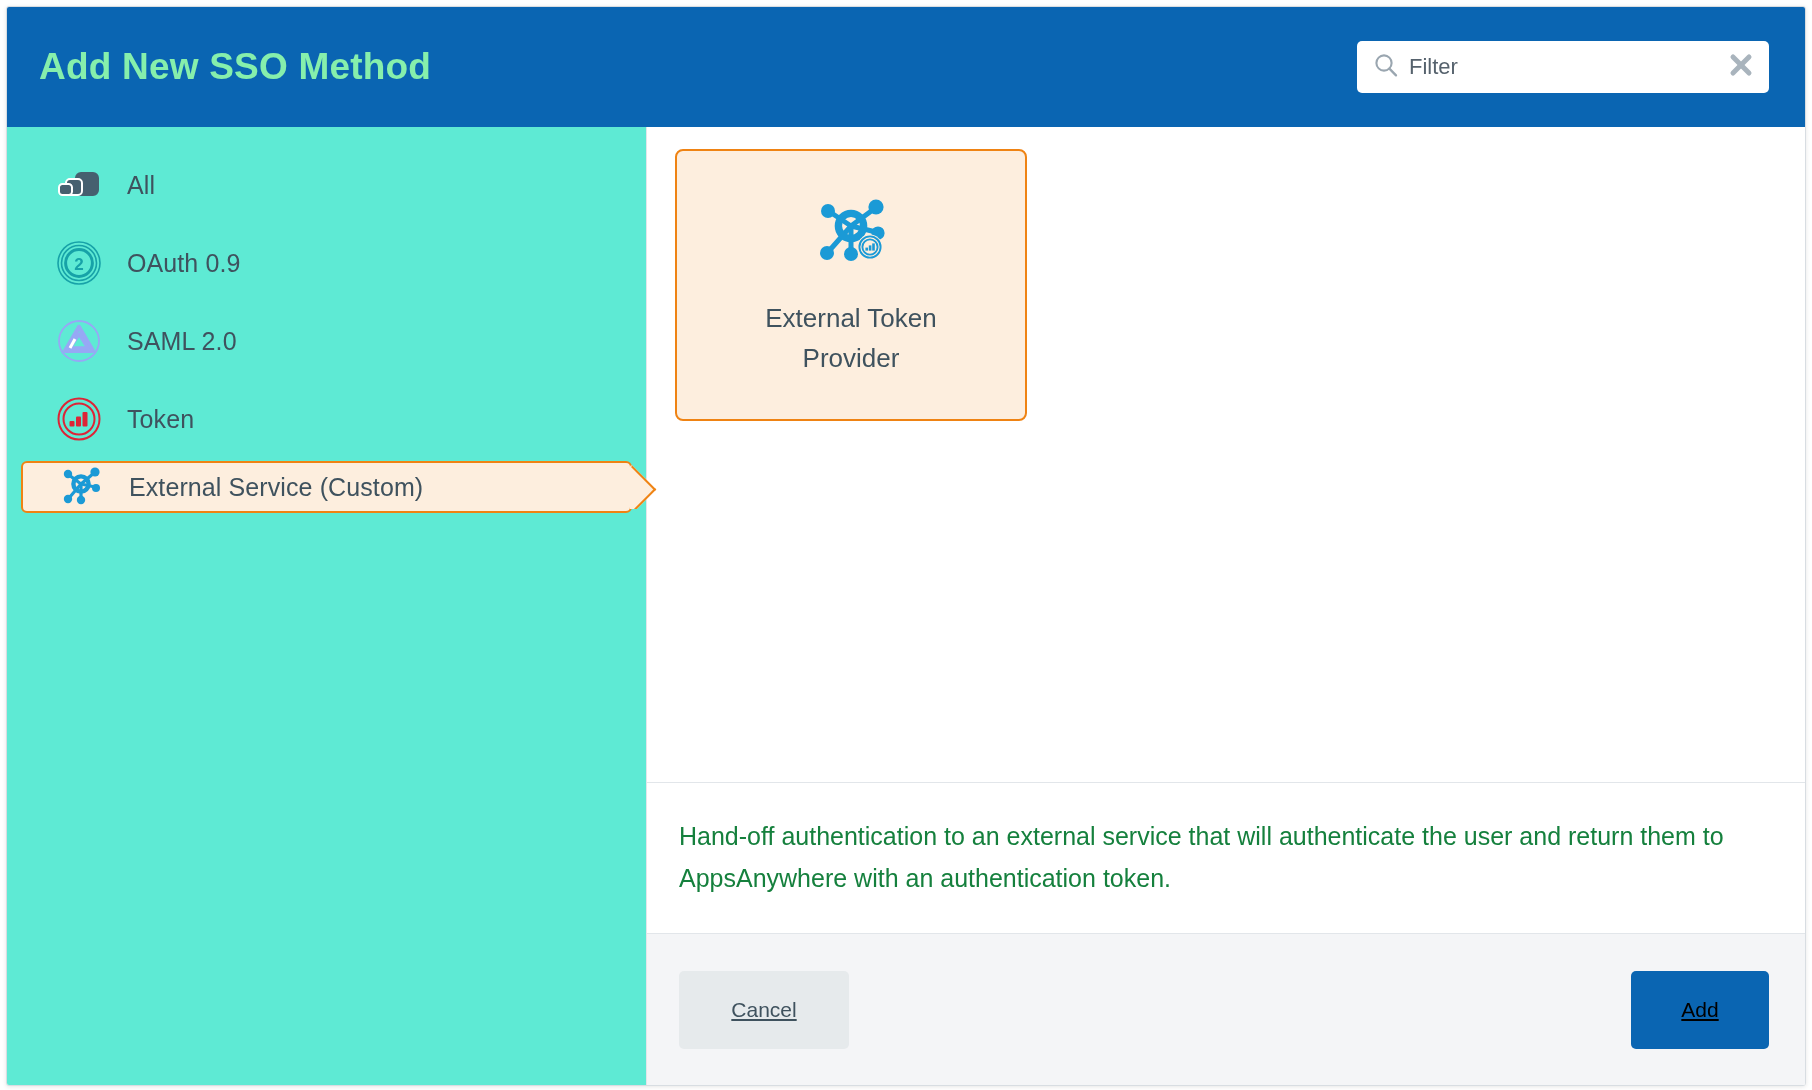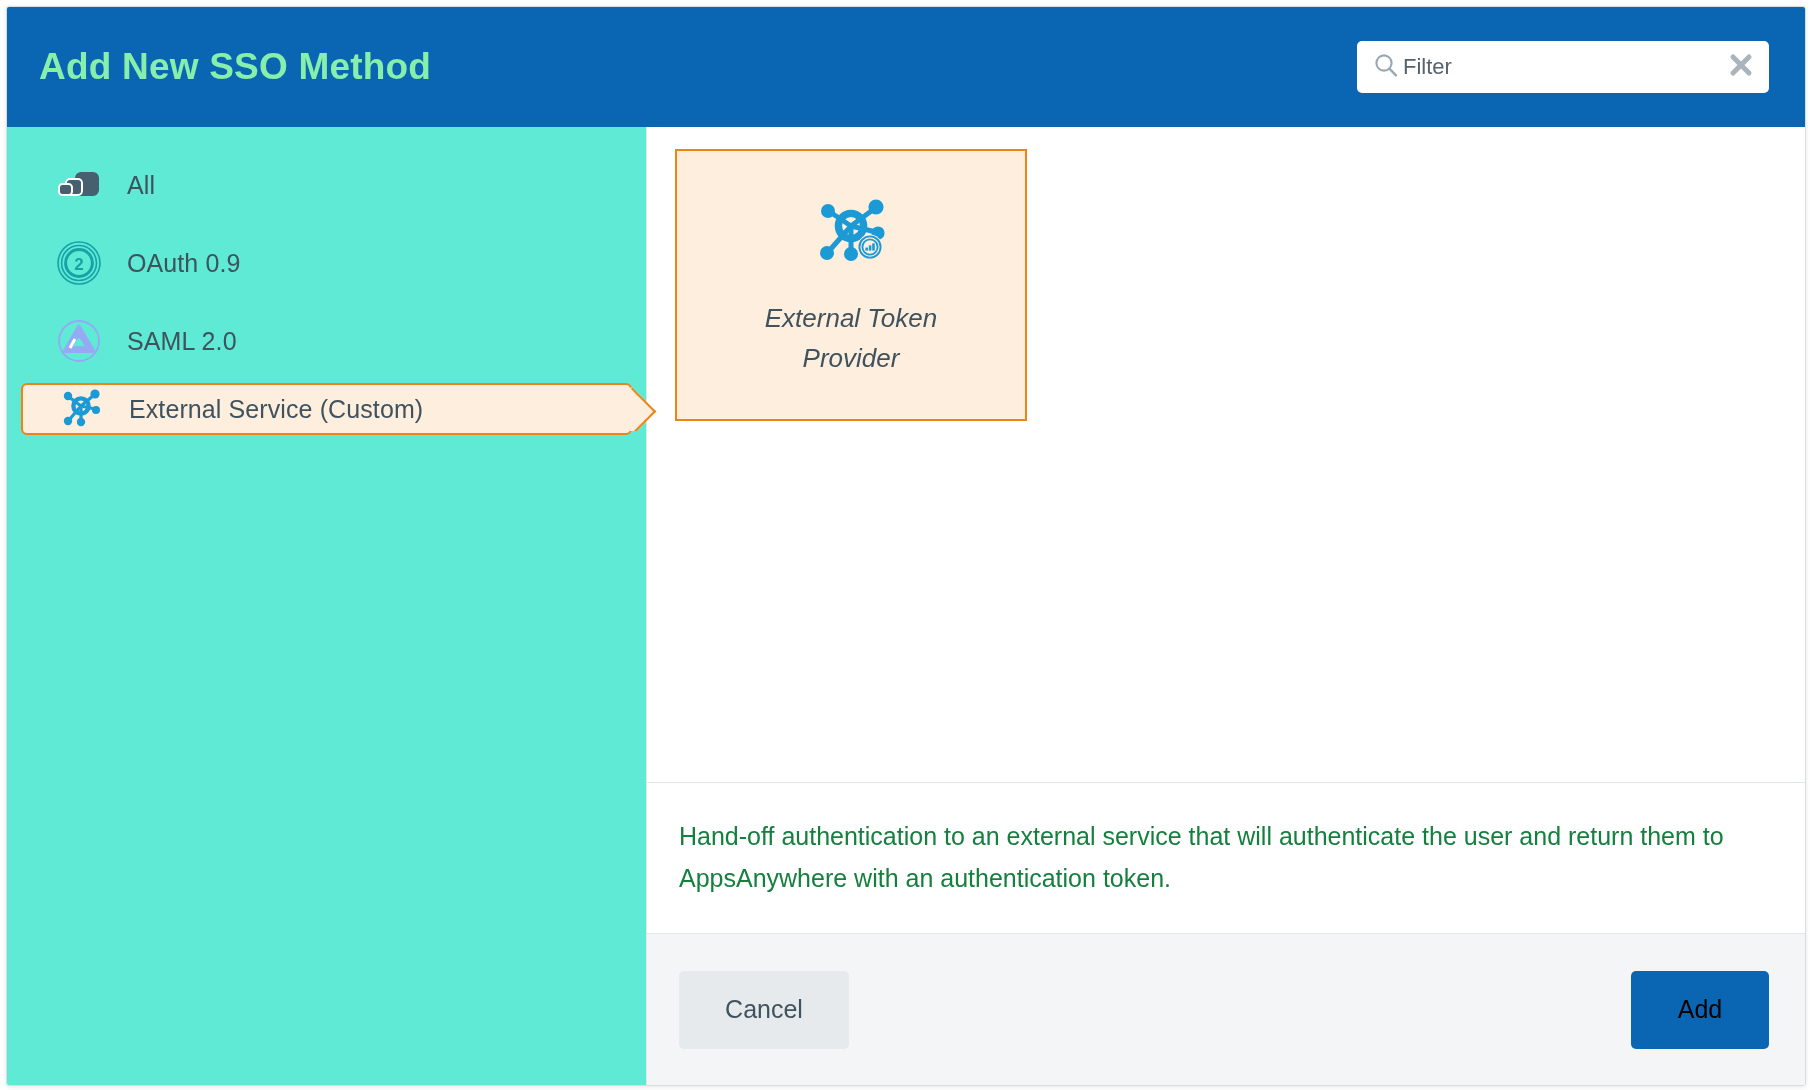--- a/index.html
+++ b/index.html
@@ -43,21 +43,21 @@
   }
 
   .search-box {
     width: 412px;
     height: 52px;
     background: #ffffff;
     border-radius: 5px;
     display: flex;
     align-items: center;
     padding: 0 14px 0 16px;
-    gap: 4px;
+    gap: 10px;
   }
   .search-icon { flex: 0 0 auto; display: block; }
   .search-input {
     flex: 1 1 auto;
     border: none;
     outline: none;
     font-family: "Liberation Sans", sans-serif;
     font-size: 22px;
     color: #3d4a55;
     background: transparent;
@@ -152,28 +152,27 @@
     flex: 1 1 auto;
     padding: 22px 28px;
     min-height: 0;
     overflow: auto;
   }
   .card {
     width: 352px;
     height: 272px;
     background: #fdeede;
     border: 2px solid #ef8313;
-    border-radius: 0;
+    border-radius: 8px;
     display: flex;
     flex-direction: column;
     align-items: center;
     justify-content: center;
     cursor: pointer;
     padding: 8px;
-    font-style: italic;
   }
   .card-icon {
     margin-bottom: 22px;
     display: block;
   }
   .card-label {
     font-size: 26px;
     color: #3f525e;
     text-align: center;
     line-height: 1.55;
@@ -197,25 +196,26 @@
     border-top: 1px solid #e2e6ea;
     height: 152px;
     min-height: 152px;
     display: flex;
     align-items: center;
     justify-content: space-between;
     padding: 0 36px 0 32px;
   }
   .btn {
     font-family: "Liberation Sans", sans-serif;
-    font-size: 25px;
+    font-size: 21px;
     border-radius: 5px;
     border: none;
     cursor: pointer;
     line-height: 1;
+    text-decoration: underline;
   }
   .btn-cancel {
     background: #e6eaec;
     color: #3f525e;
     padding: 0 34px;
     height: 78px;
     min-width: 170px;
   }
   .btn-add {
     background: #0a65b2;
@@ -283,20 +283,32 @@
           <svg width="48" height="48" viewBox="0 0 48 48">
             <circle cx="24" cy="24" r="20" fill="none" stroke="#97a8f5" stroke-width="1.8"></circle>
             <path d="M24 10 L38 34 L10 34 Z" fill="none" stroke="#97a8f5" stroke-width="4.2" stroke-linejoin="round"></path>
             <path d="M24 17 L33 31 L15 31 Z" fill="none" stroke="#97a8f5" stroke-width="3.4" stroke-linejoin="round"></path>
             <path d="M15 31 L20 22" fill="none" stroke="#ffffff" stroke-width="3"></path>
           </svg>
         </span>
         <span class="nav-label">SAML 2.0</span>
       </div>
 
+      <div class="nav-item">
+        <span class="nav-icon">
+          <svg width="48" height="48" viewBox="0 0 48 48">
+            <circle cx="24" cy="24" r="20.5" fill="none" stroke="#dd2436" stroke-width="2"></circle>
+            <circle cx="24" cy="24" r="15.5" fill="none" stroke="#dd2436" stroke-width="2"></circle>
+            <rect x="14.5" y="26" width="5" height="5.5" rx="1" fill="#dd2436"></rect>
+            <rect x="21" y="21.5" width="5" height="10" rx="1" fill="#dd2436"></rect>
+            <rect x="27.5" y="17" width="5" height="14.5" rx="1" fill="#dd2436"></rect>
+          </svg>
+        </span>
+        <span class="nav-label">Token</span>
+      </div>
 
       <div class="nav-item selected">
         <span class="nav-icon">
           <svg width="48" height="48" viewBox="0 0 48 48">
             <g stroke="#1b9ad6" stroke-width="3.2" stroke-linecap="round">
               <line x1="24" y1="21" x2="12" y2="12"></line>
               <line x1="24" y1="21" x2="37" y2="10"></line>
               <line x1="24" y1="21" x2="38" y2="24"></line>
               <line x1="24" y1="21" x2="12" y2="35"></line>
               <line x1="24" y1="21" x2="24" y2="36"></line>

